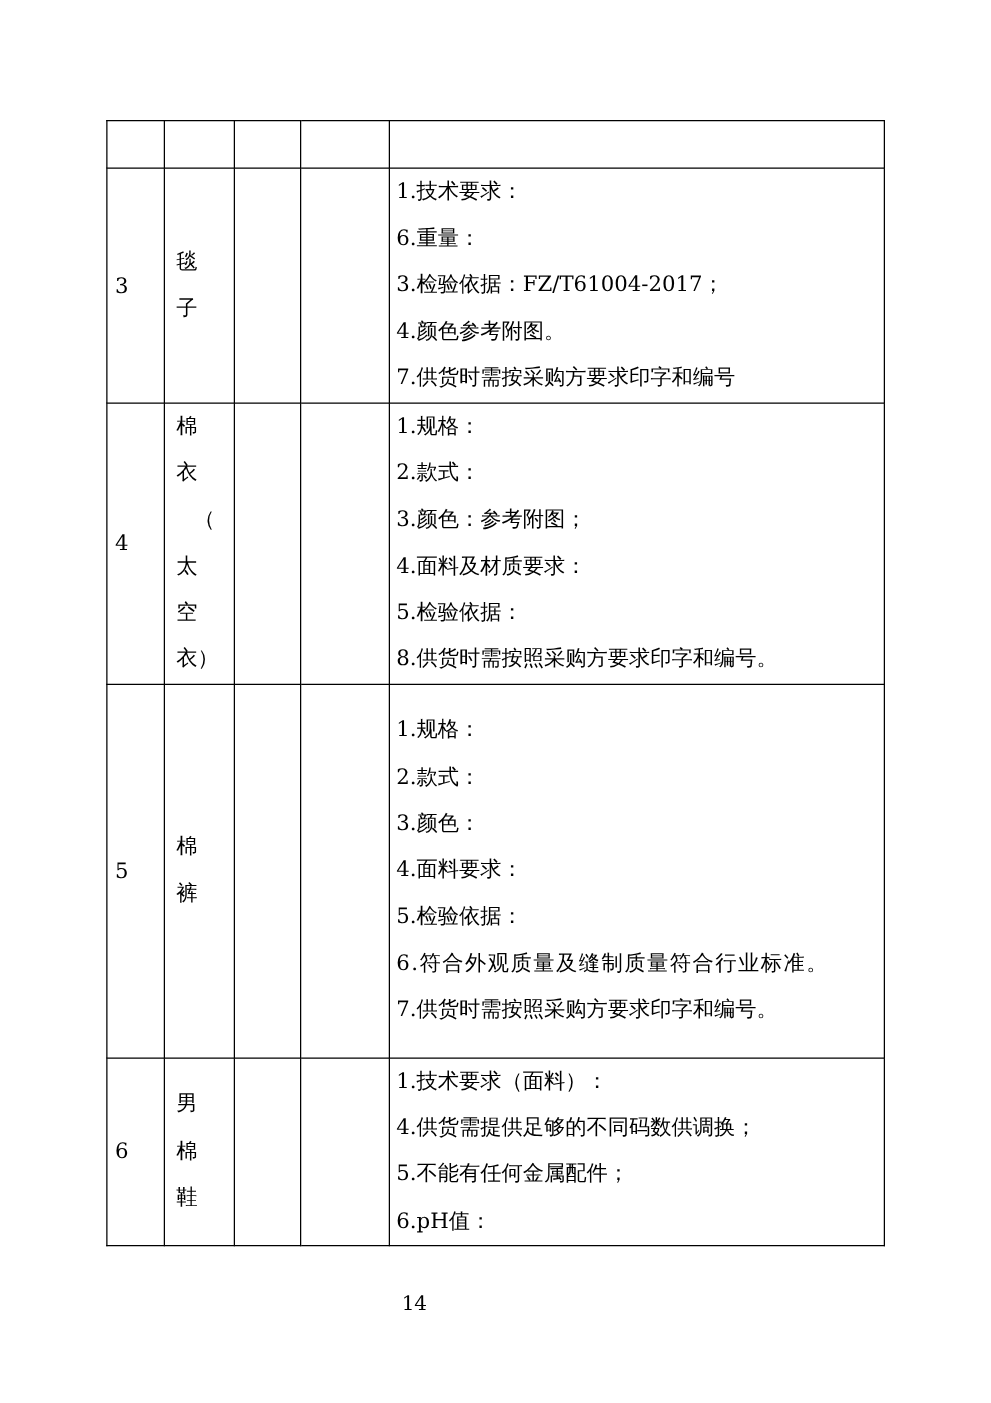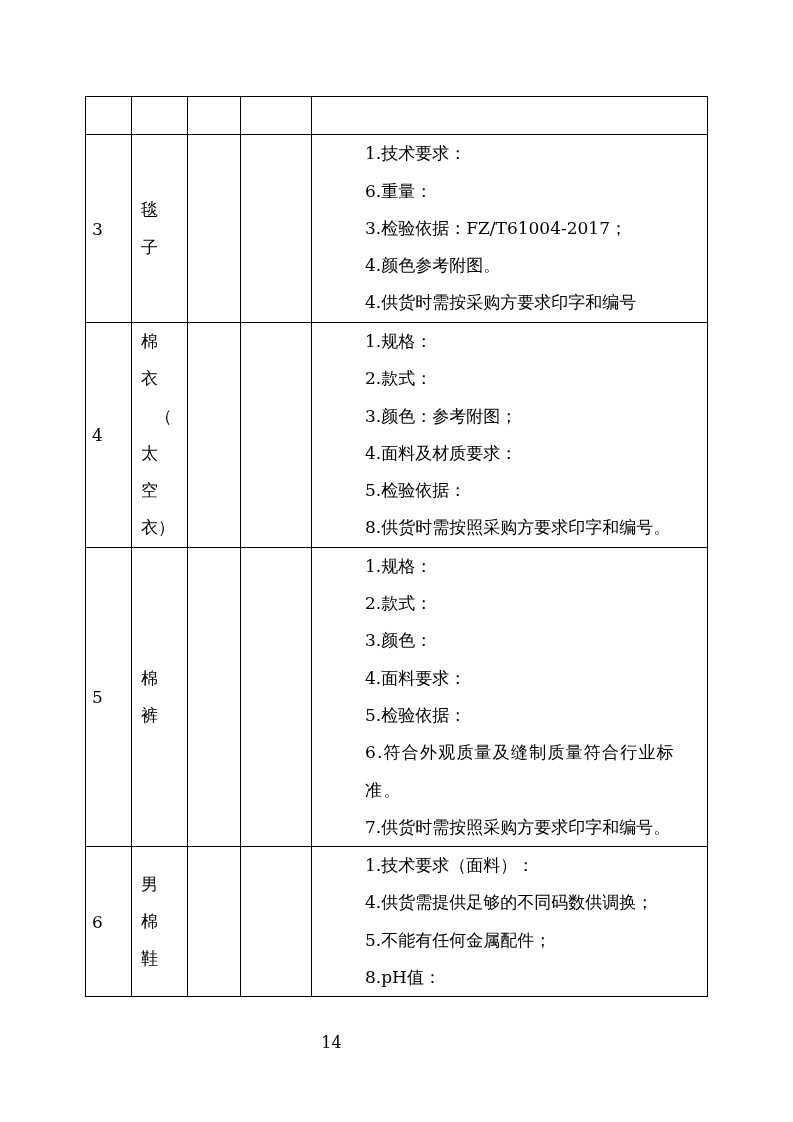--- a/index.html
+++ b/index.html
@@ -5,21 +5,21 @@
   html, body { margin: 0; padding: 0; background: #ffffff; }
   body { width: 793px; height: 1122px; position: relative; overflow: hidden;
          font-family: "DejaVu Serif", "Liberation Serif", serif; color: #000; }
   .tbl { position: absolute; left: 85px; top: 96px; border-collapse: collapse; table-layout: fixed; }
   .tbl td { border: 1px solid #000; padding: 0; vertical-align: middle; font-size: 17px; }
   .c1 { width: 46px; } .c2 { width: 56px; } .c3 { width: 53px; } .c4 { width: 71px; } .c5 { width: 396px; }
   .num { padding-left: 6px !important; }
   .name { padding-left: 9px !important; }
   .name span { display: block; line-height: 37.3px; }
   .desc { padding: 0 4px 0 5px !important; }
-  .desc div { line-height: 37.3px; white-space: nowrap; margin-left: 48px; }
+  .desc div { line-height: 37.3px; white-space: nowrap; }
   .desc div.wrap { white-space: normal; letter-spacing: 1.2px; }
   .page-num { position: absolute; top: 1033px; left: 0; width: 663px; text-align: center; font-size: 16px; }
 </style>
 </head>
 <body>
 
 <table class="tbl">
   <colgroup>
       <col class="c1">
       <col class="c2">
@@ -42,21 +42,21 @@
       <span>毯</span>
       <span>子</span>
     </td>
     <td></td>
     <td></td>
     <td class="desc">
       <div>1.技术要求：</div>
       <div>6.重量：</div>
       <div>3.检验依据：FZ/T61004-2017；</div>
       <div>4.颜色参考附图。</div>
-      <div>4.供货时需按采购方要求印字和编号</div>
+      <div>7.供货时需按采购方要求印字和编号</div>
     </td>
   </tr>
 
   <tr style="height:224px">
     <td class="num">4</td>
     <td class="name">
       <span>棉</span>
       <span>衣</span>
       <span style="padding-left:14px">（</span>
       <span>太</span>
@@ -100,19 +100,19 @@
       <span>男</span>
       <span>棉</span>
       <span>鞋</span>
     </td>
     <td></td>
     <td></td>
     <td class="desc">
       <div>1.技术要求（面料）：</div>
       <div>4.供货需提供足够的不同码数供调换；</div>
       <div>5.不能有任何金属配件；</div>
-      <div>8.pH值：</div>
+      <div>6.pH值：</div>
     </td>
   </tr>
 </tbody>
   </table>
 
 <div class="page-num">14</div>
 
 </body></html>

